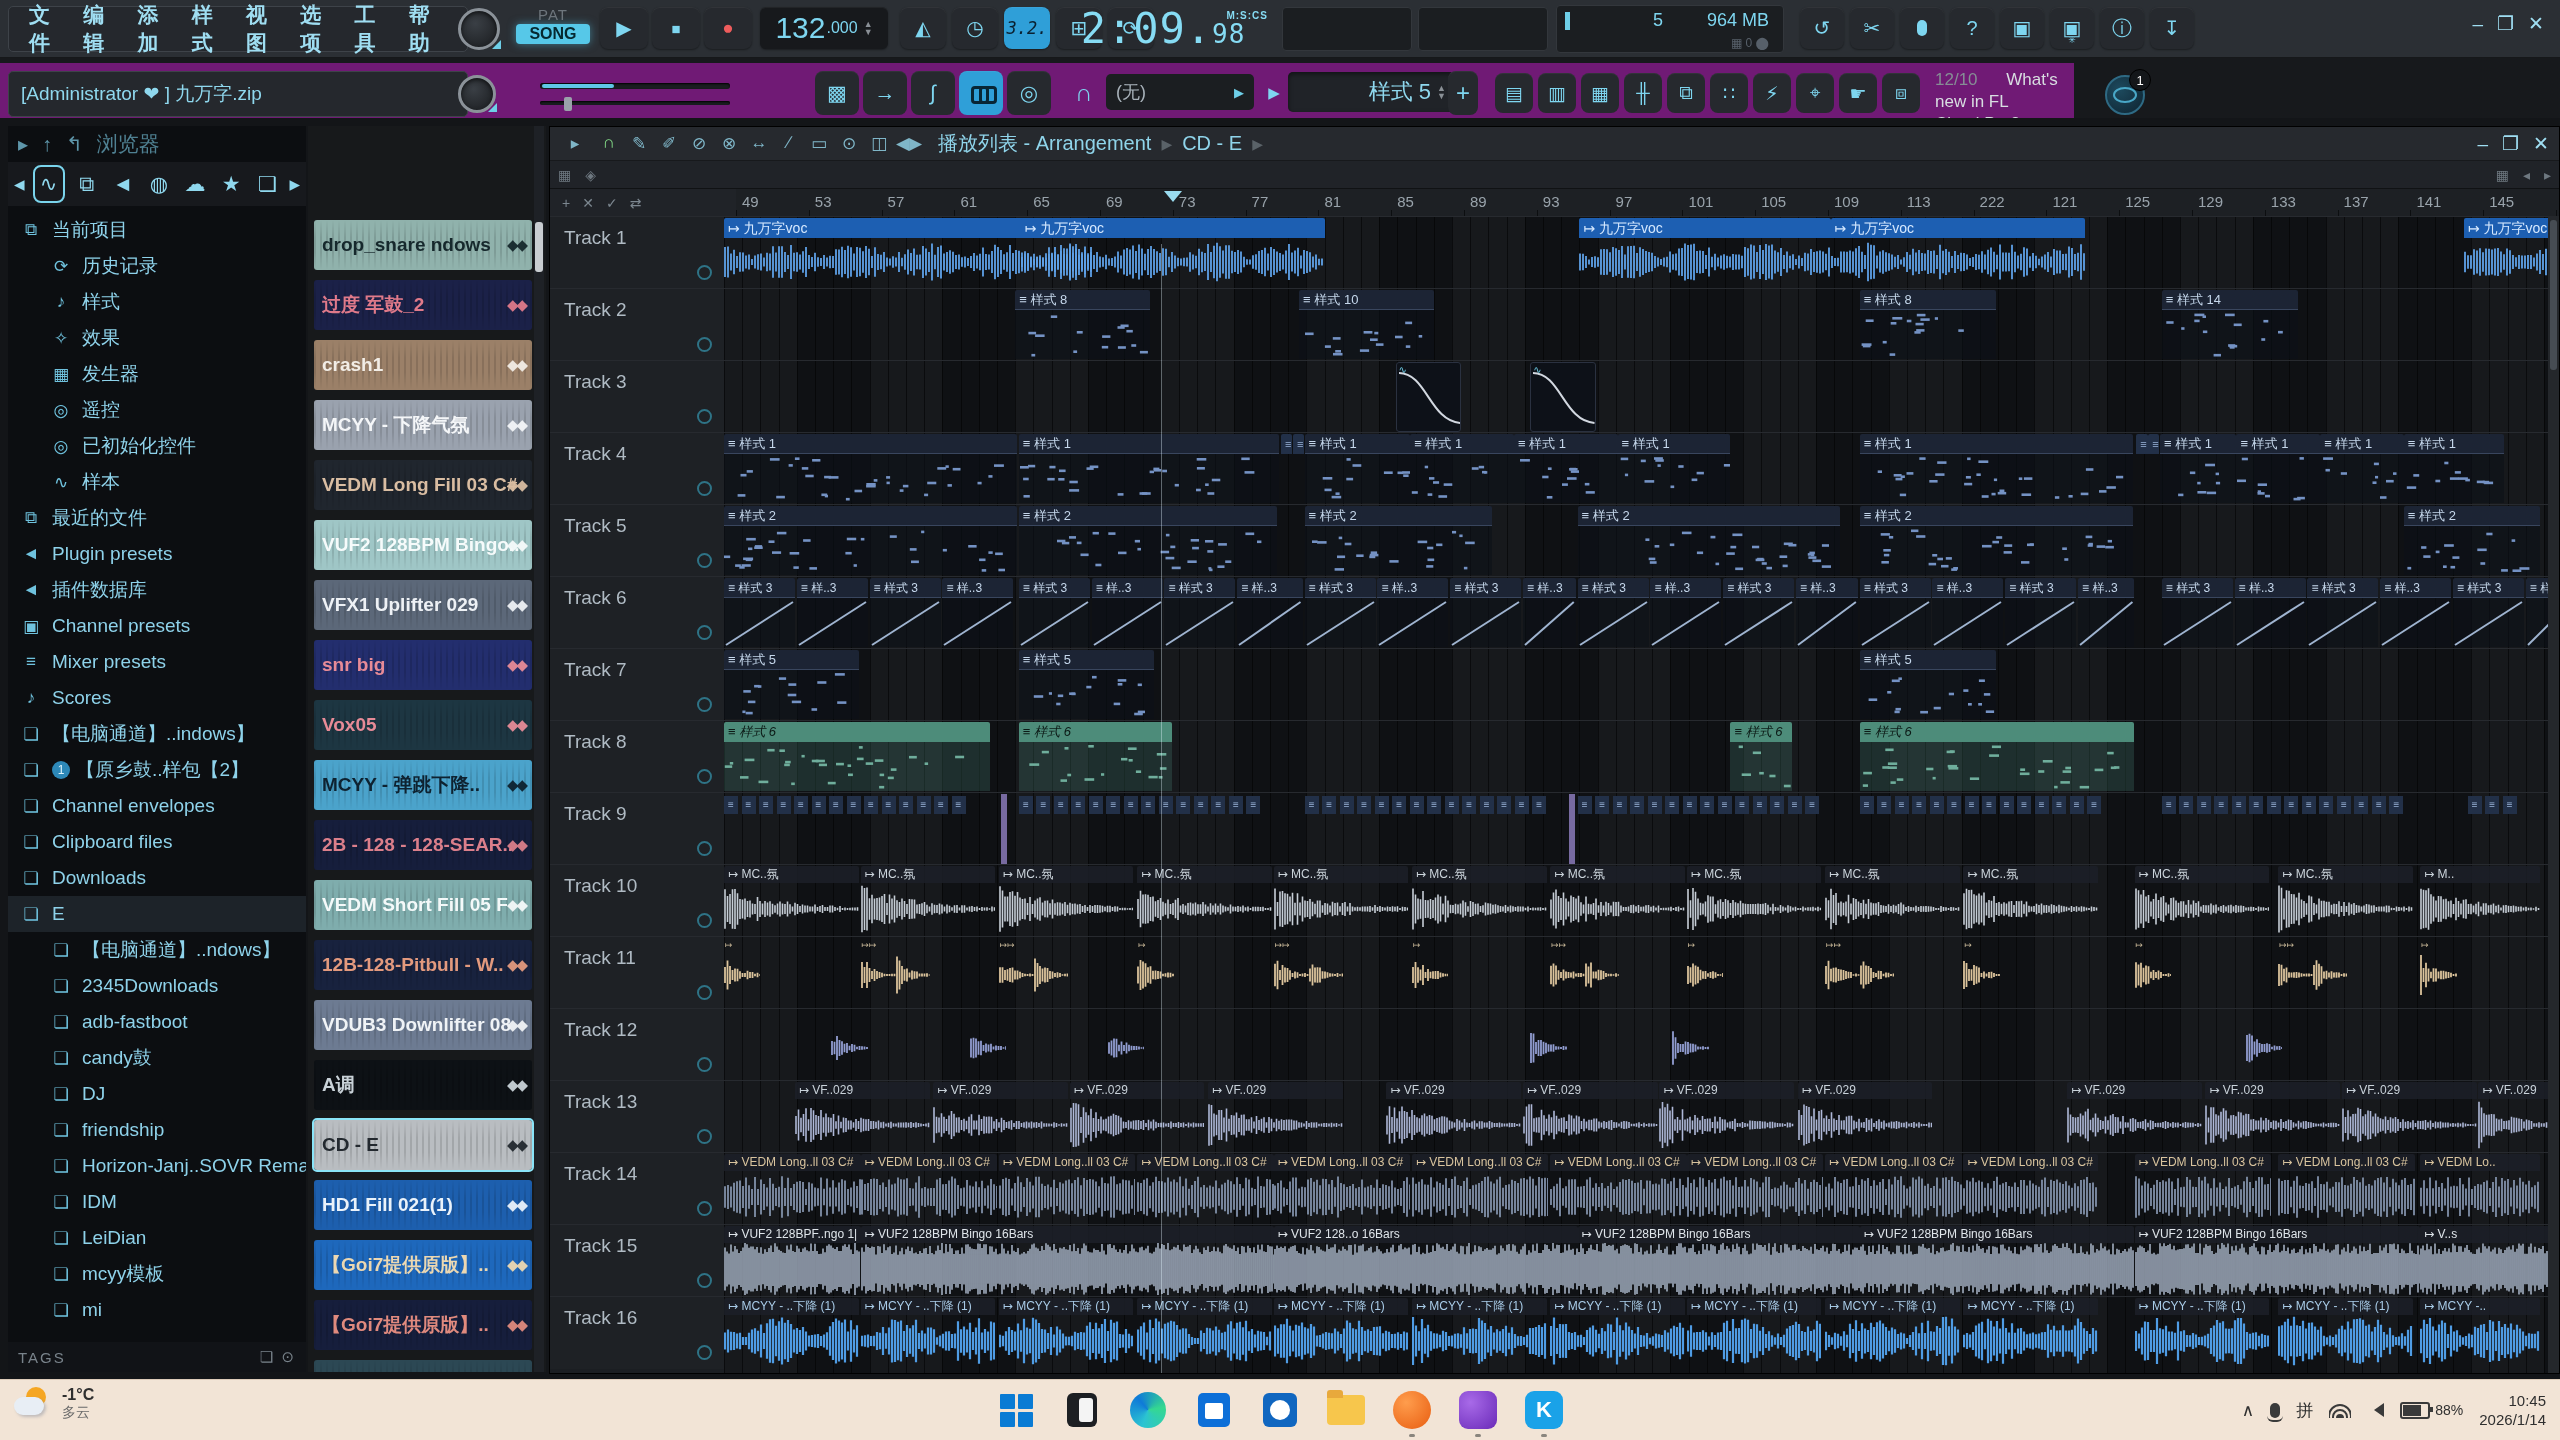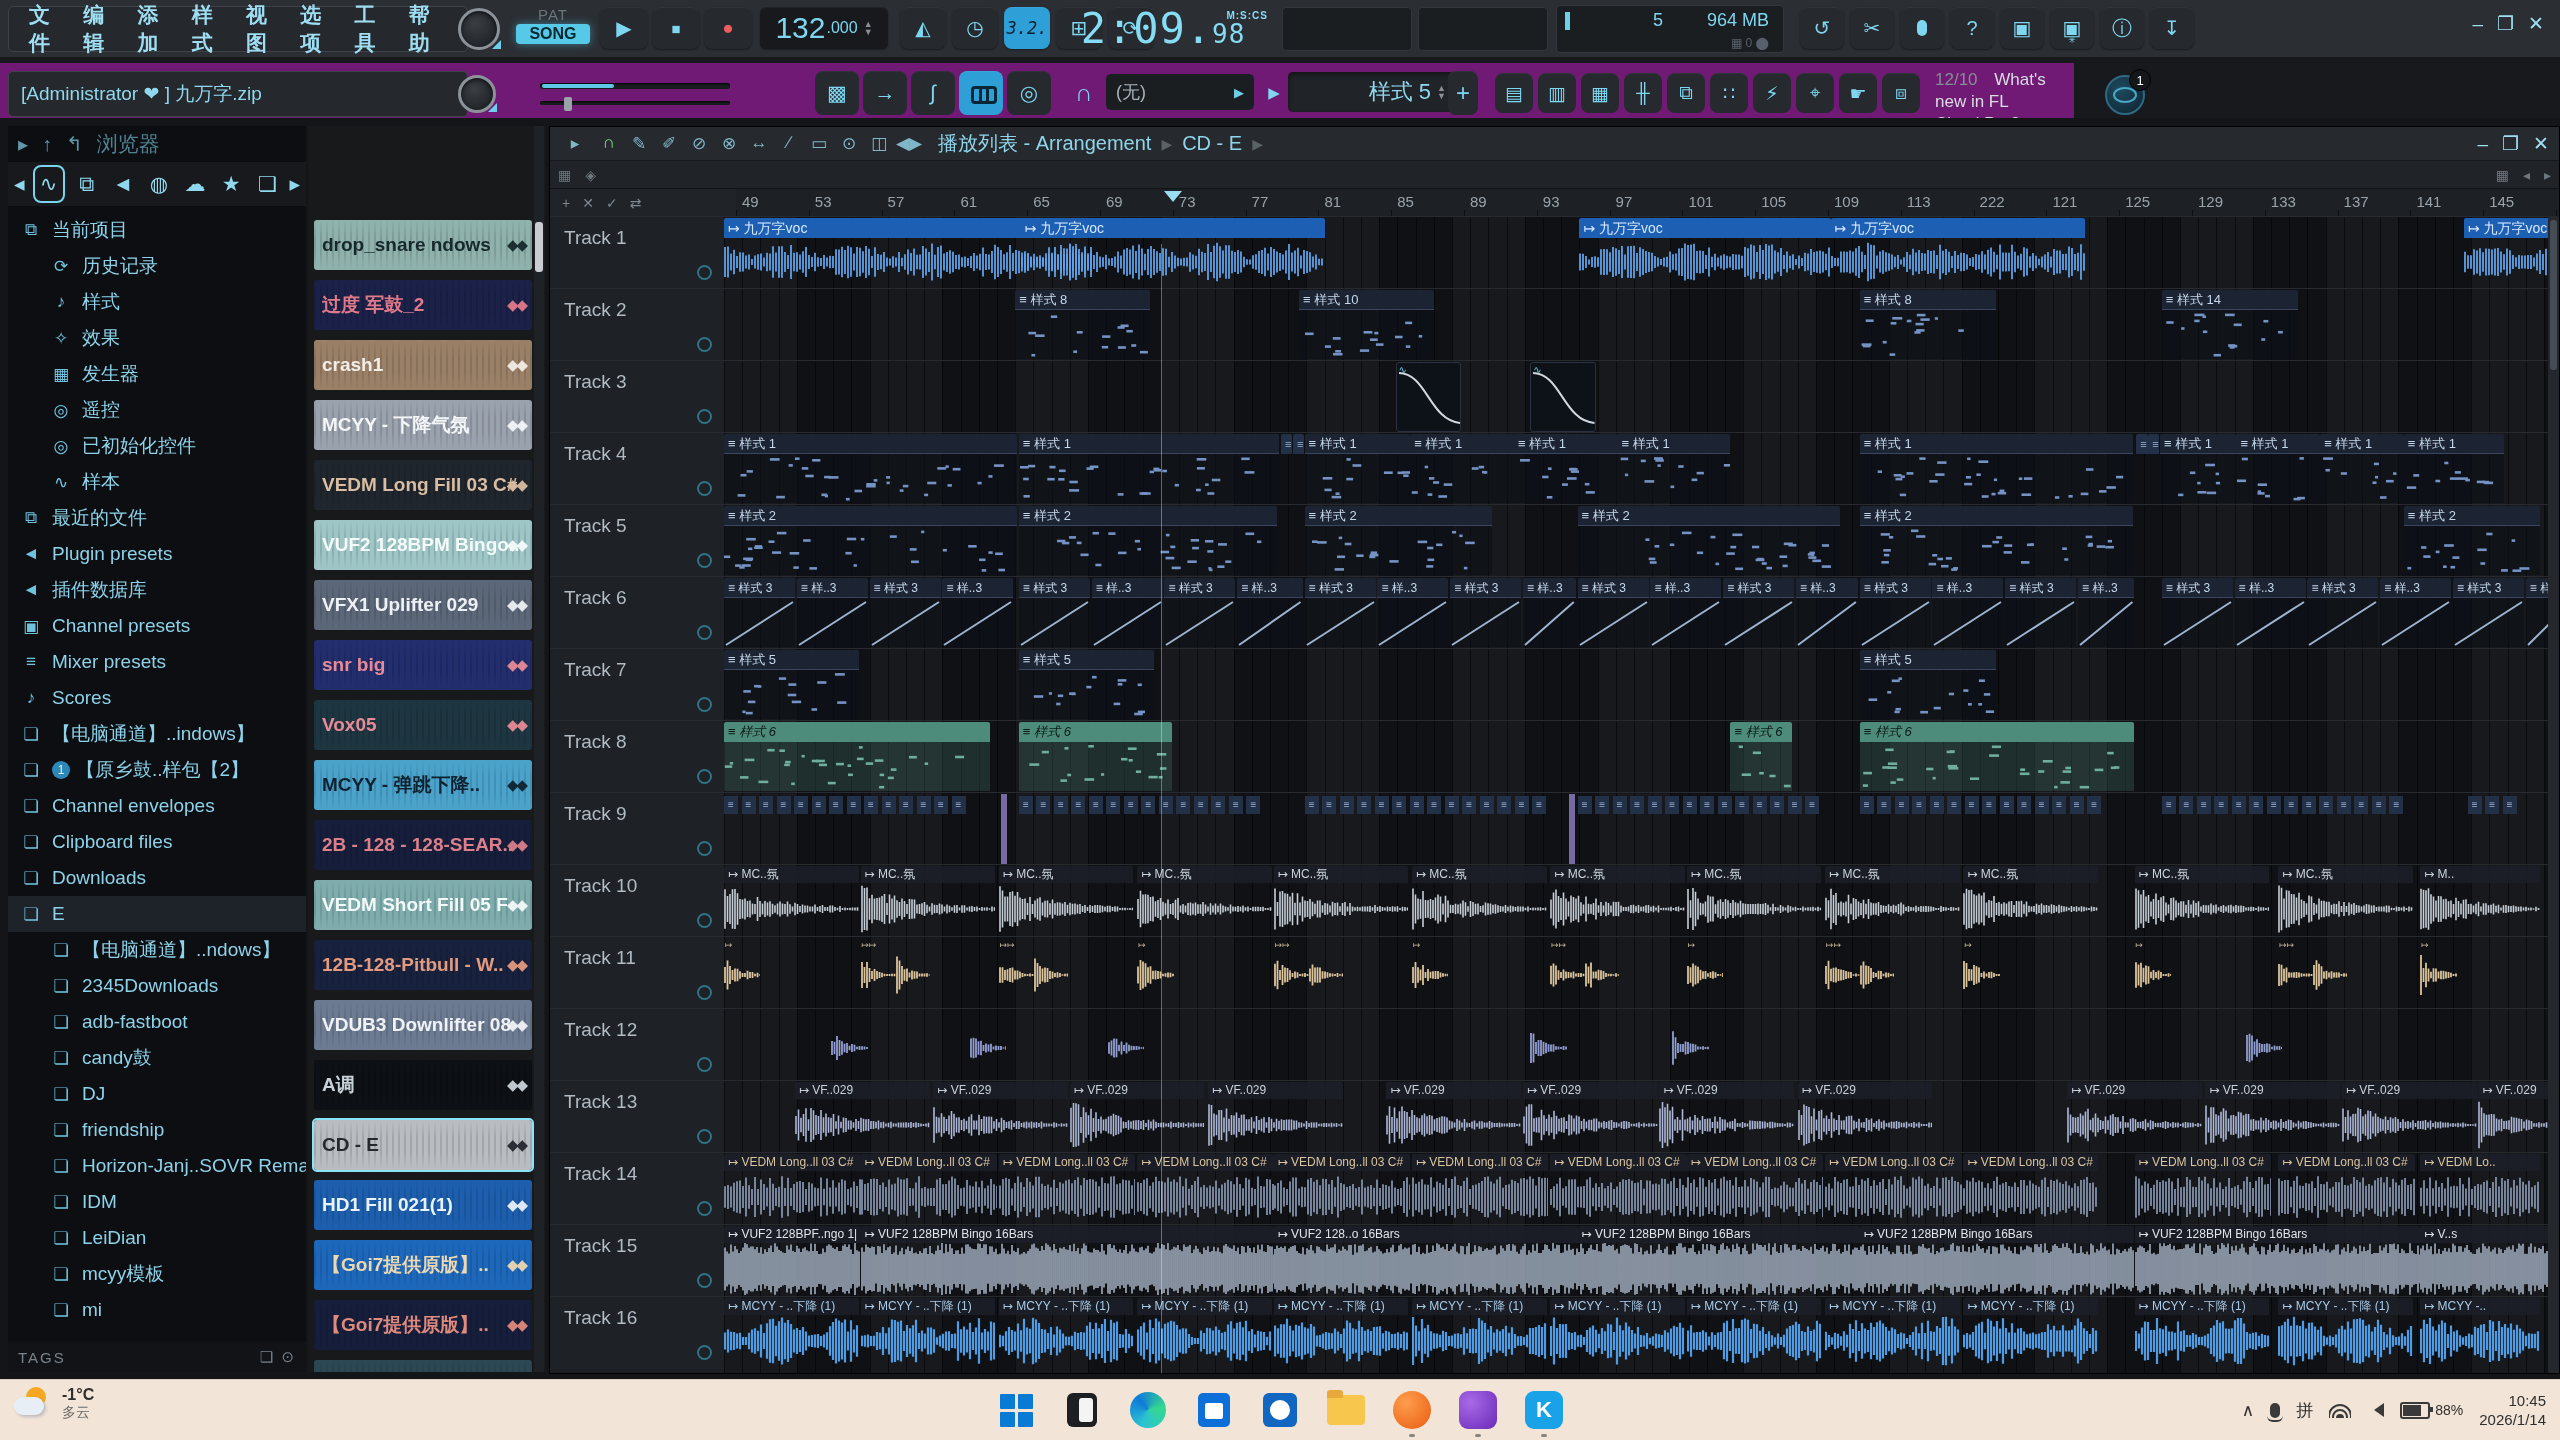--- a/index.html
+++ b/index.html
@@ -45,21 +45,21 @@
   .sq{position:absolute;top:8px;width:44px;height:44px;background:#26292e;border-radius:8px;display:flex;align-items:center;justify-content:center;color:#7ed6f0;font-size:21px;box-shadow:inset 0 1px 0 rgba(255,255,255,.05);}
   .sq.on{background:#2f9fd8;color:#082635;}
   .i-link{position:relative;width:20px;height:14px;}
   .i-link:before,.i-link:after{content:"";position:absolute;width:12px;height:12px;border:3px solid currentColor;border-radius:4px;top:0;}
   .i-link:before{left:0;}.i-link:after{left:8px;}
   .snapbox{position:absolute;top:11px;height:36px;background:#1b1e21;border-radius:5px;color:#a8b2ba;font-size:18px;
     display:flex;align-items:center;padding:0 10px;justify-content:space-between;}
   .patsel{position:absolute;top:9px;height:40px;background:#202328;border-radius:5px;box-shadow:inset 0 2px 5px rgba(0,0,0,.5);
     color:#8fd8ee;font-size:22px;display:flex;align-items:center;justify-content:flex-end;padding:0 8px;}
   .news{position:absolute;top:6px;color:#d8dde1;font-size:17px;line-height:22px;}
-  .news .nd{color:#868e95;margin-right:12px;}
+  .news .nd{color:#868e95;margin-right:24px;}
   .globe{position:absolute;width:36px;height:36px;border-radius:50%;background:radial-gradient(circle at 35% 35%,#1d4a5e,#0e2330);border:2px solid #2e6a84;}
   .globe i{position:absolute;left:6px;top:10px;width:20px;height:12px;border:2px solid #49a8c8;border-radius:50%;}
   .badge{position:absolute;width:20px;height:20px;border-radius:50%;background:#14171a;color:#fff;font-size:13px;
     display:flex;align-items:center;justify-content:center;border:1px solid #000;}
   
   .work{position:absolute;left:0;top:118px;width:2560px;height:1262px;background:#131518;}
   
   .browser{position:absolute;left:8px;top:8px;width:298px;height:1246px;background:#0c0e11;overflow:hidden;}
   .bhead{height:36px;display:flex;align-items:center;gap:14px;padding:0 10px;color:#5e96aa;font-size:20px;}
   .bhead .t{color:#4f8092;font-size:21px;}

